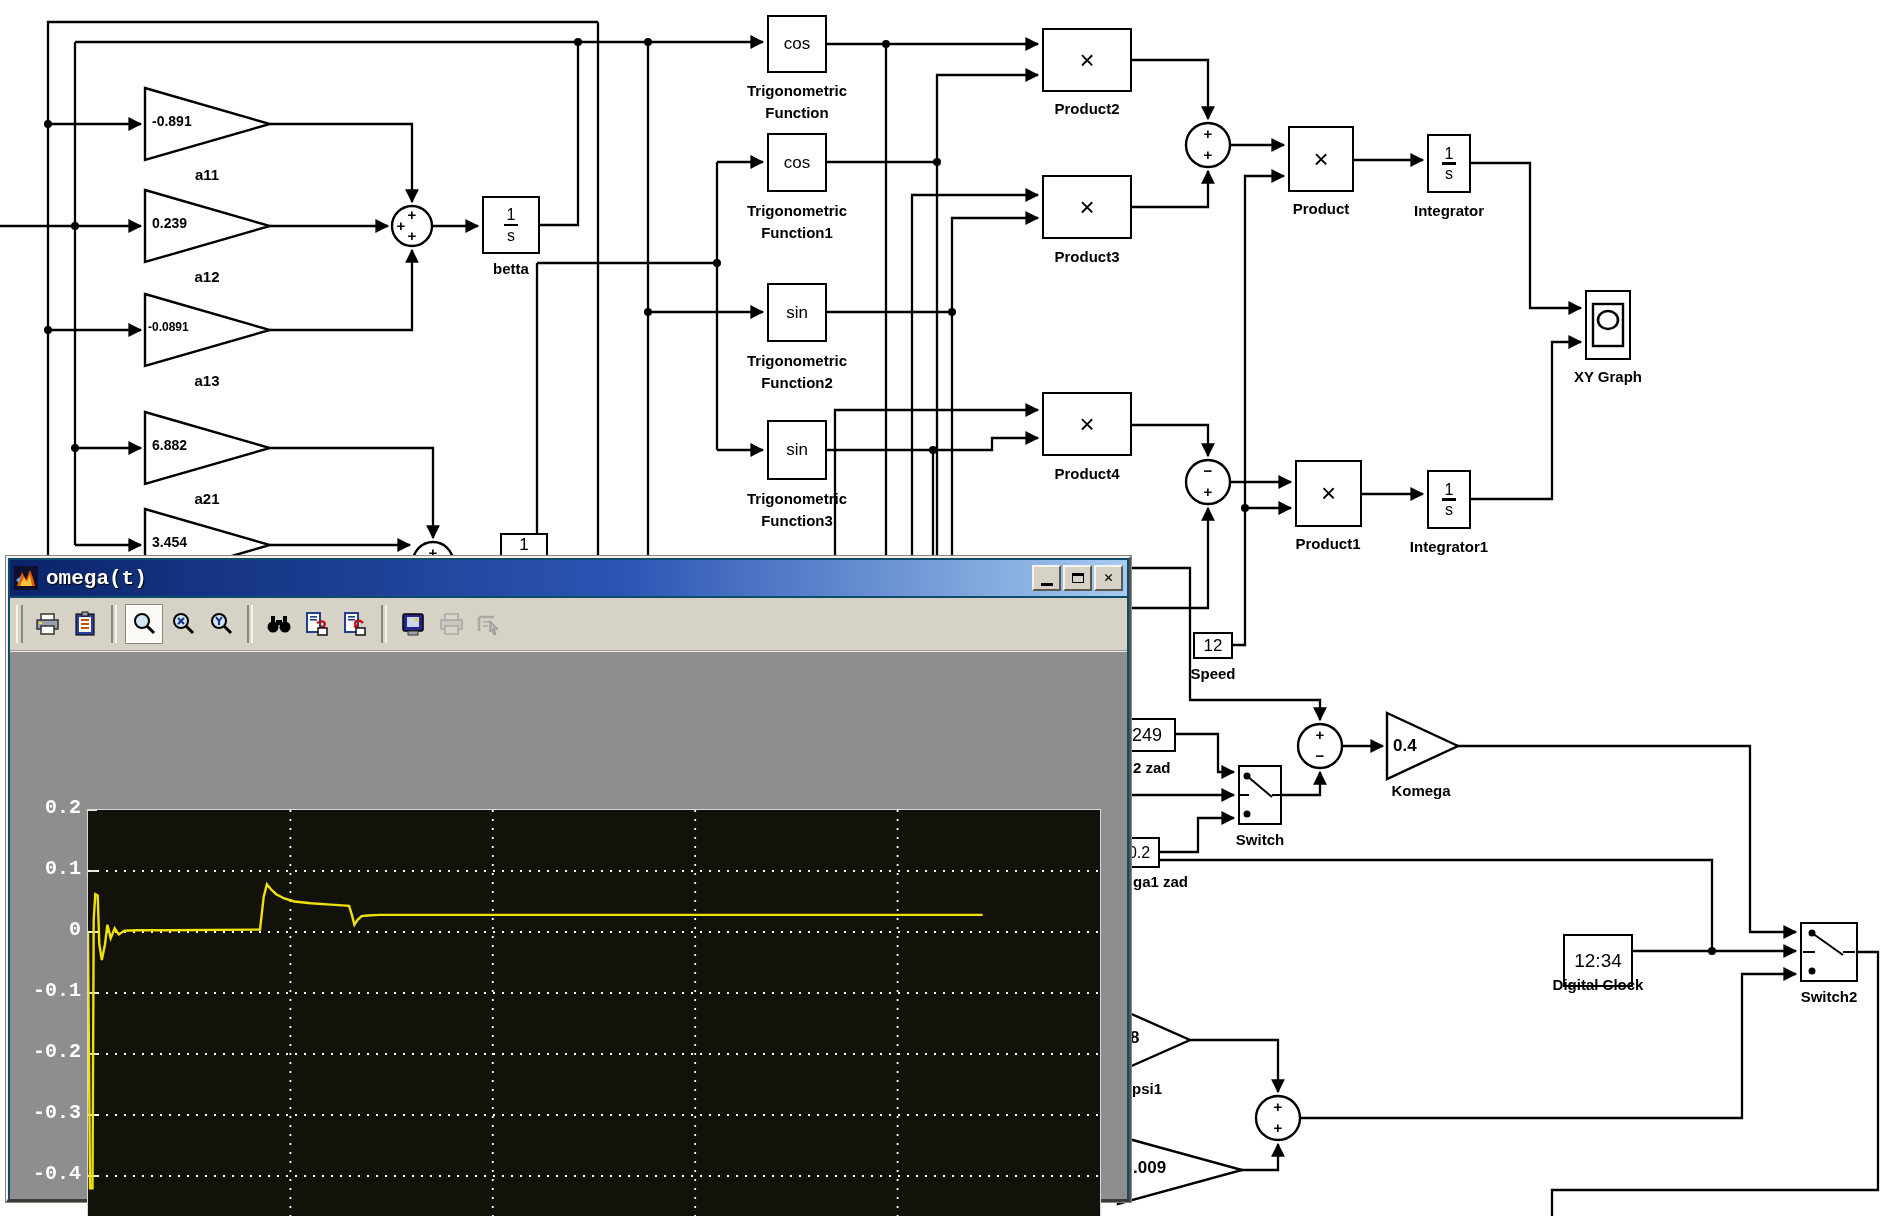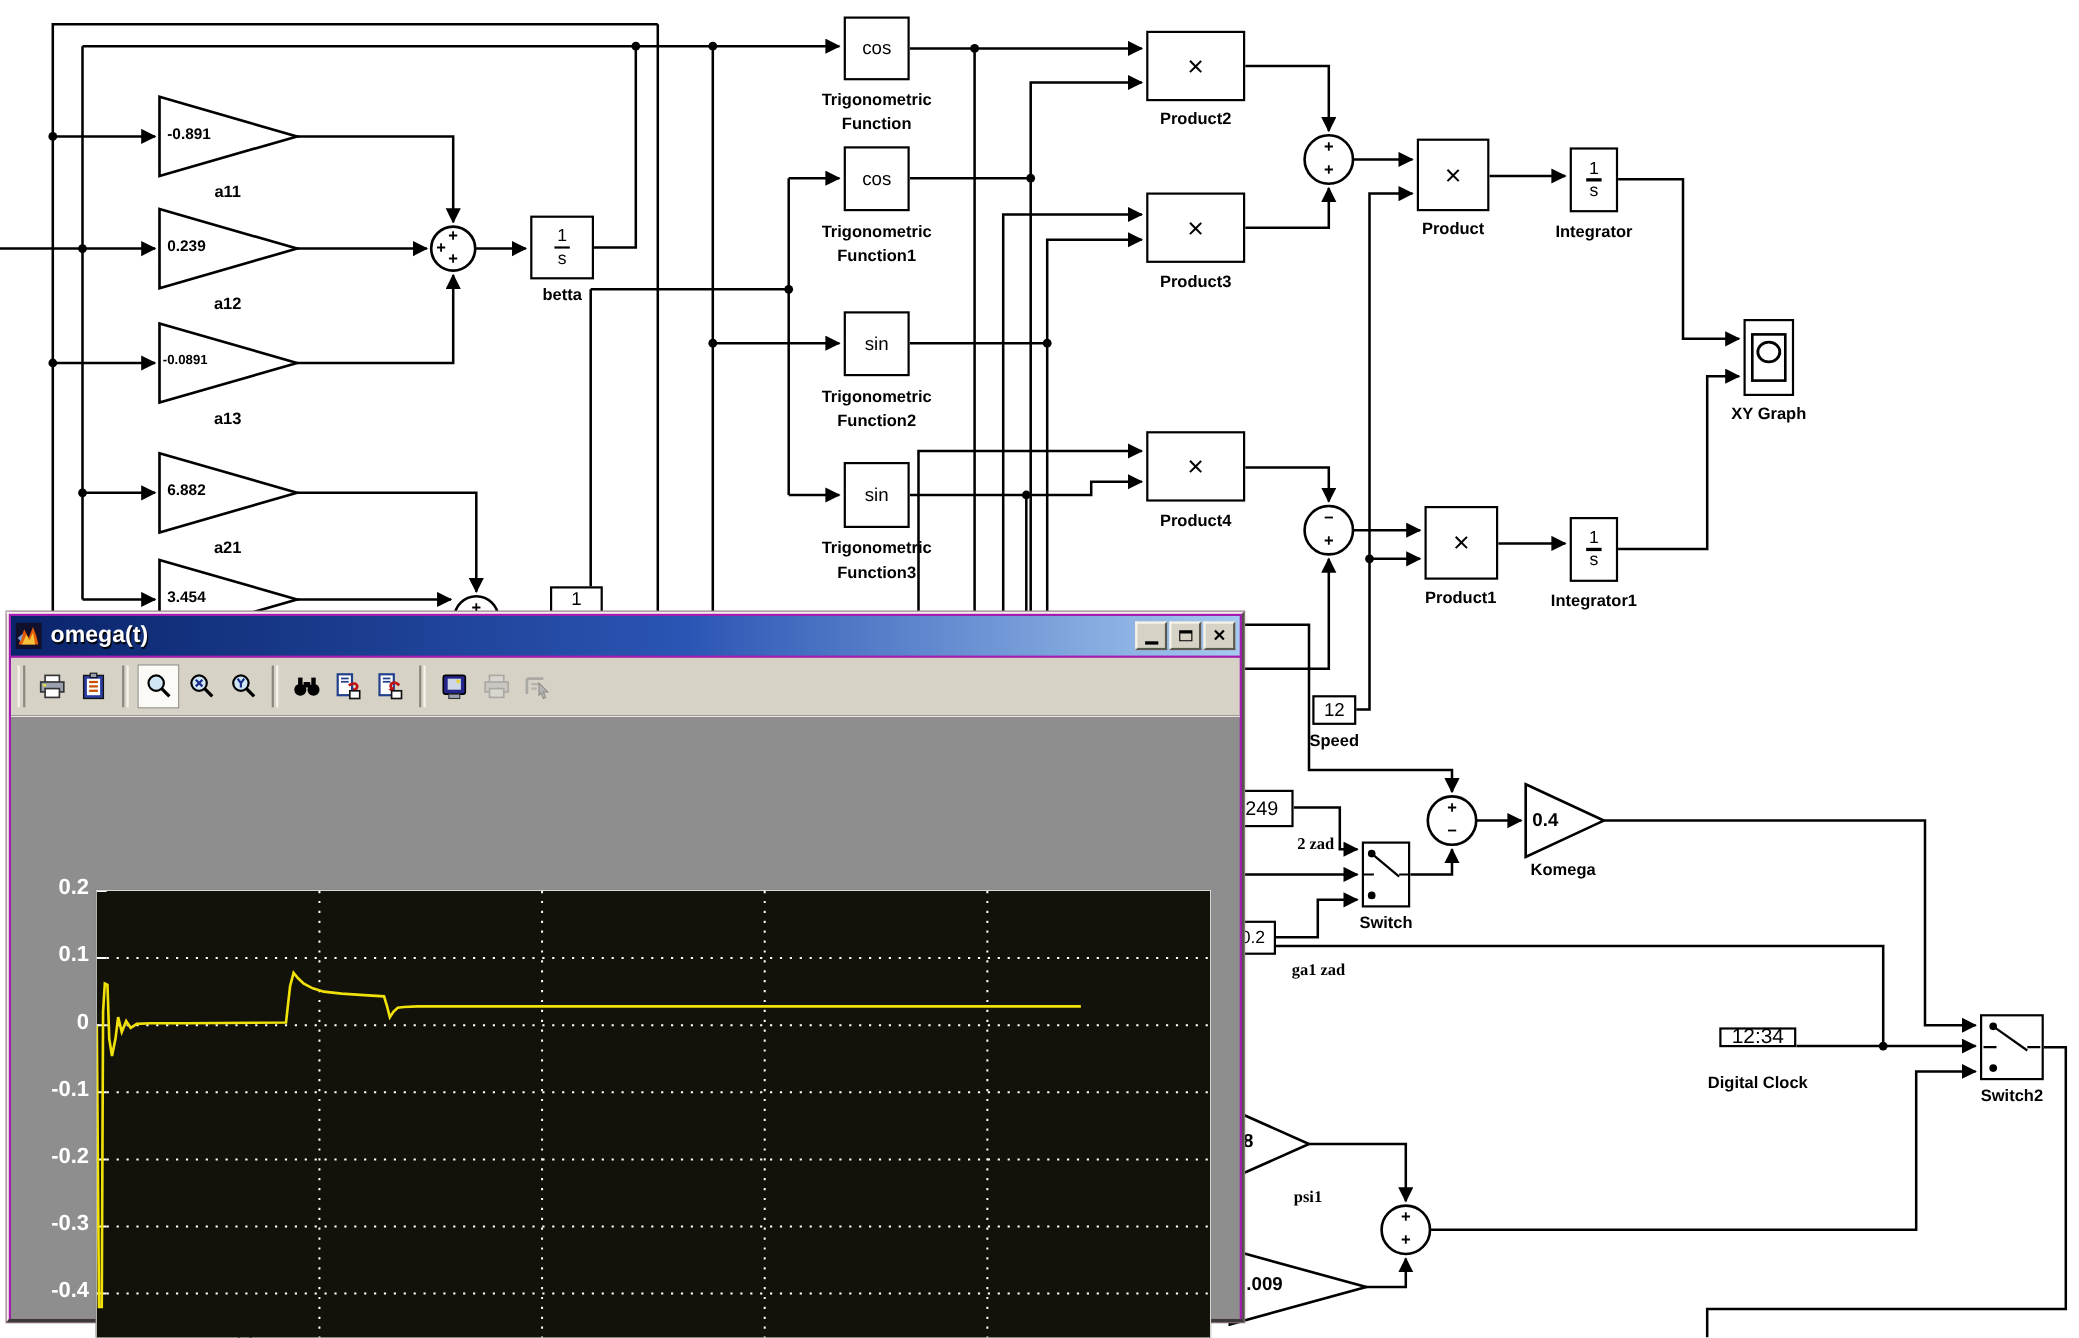--- a/index.html
+++ b/index.html
@@ -4,31 +4,31 @@
 <style>
   html,body{margin:0;padding:0;}
   body{width:1890px;height:1216px;position:relative;overflow:hidden;background:#ffffff;
        font-family:"Liberation Sans",sans-serif;}
   
   #wires{position:absolute;left:0;top:0;z-index:0;}
   .blk{position:absolute;z-index:1;background:#fff;border:2.4px solid #000;box-sizing:border-box;
        display:flex;align-items:center;justify-content:center;font-weight:400;color:#000;}
   .lbl{position:absolute;z-index:1;font-weight:700;color:#000;font-size:15px;text-align:center;
        line-height:22px;white-space:pre-line;}
-  .lbl-left{text-align:right;font-family:Liberation Serif, serif;}
+  .lbl-left{text-align:left;}
   .gval{position:absolute;z-index:1;font-weight:700;color:#000;font-size:14px;}
   .sumsign{position:absolute;z-index:1;font-weight:700;font-size:15px;color:#000;width:14px;text-align:center;line-height:14px;}
   .prod-x{font-size:26px;font-weight:400;}
   .frac{display:flex;flex-direction:column;align-items:center;line-height:15px;font-size:16px;}
   .frac .bar{width:14px;height:2.4px;background:#000;margin:1.5px 0;}
   
   #scope{position:absolute;left:6px;top:556px;width:1125px;height:646px;z-index:10;
-         background:#a21caf;border-top:2px solid #f4f1ea;border-left:2px solid #f4f1ea;
+         background:#0c4a6e;border-top:2px solid #f4f1ea;border-left:2px solid #f4f1ea;
          border-right:2px solid #55534b;border-bottom:3px solid #3c3a34;box-sizing:border-box;
-         box-shadow:0 0 0 1px #8a887e;}
+         box-shadow:0 0 0 1px #8a887e;font-family:Liberation Mono, monospace;}
   #titlebar{position:absolute;left:2px;top:2px;right:2px;height:36px;
             background:linear-gradient(to right,#0a246a 0%,#2b55b4 55%,#a6caf0 100%);
             display:flex;align-items:center;padding:0 4px;box-sizing:border-box;}
   #title-text{color:#fff;font-weight:700;font-size:21px;margin-left:8px;flex:1;
               text-shadow:1px 1px 1px #000;}
   .winbtn{width:29px;height:26px;background:#d6d2c6;border:2px solid;border-color:#f6f3ec #5a584f #5a584f #f6f3ec;
           display:flex;align-items:center;justify-content:center;margin-left:2px;box-sizing:border-box;}
   .glyph-min{width:12px;height:3px;background:#000;margin-top:12px;}
   .glyph-max{width:12px;height:10px;border:1px solid #000;border-top:3px solid #000;box-sizing:border-box;}
   .glyph-close{font-weight:700;font-size:15px;line-height:15px;color:#000;}
@@ -216,21 +216,21 @@
 <div class="lbl" style="left:1261px;top:198px;width:120px;">Product</div>
 <div class="blk prod-x" style="left:1295px;top:460px;width:67px;height:67px;">×</div>
 <div class="lbl" style="left:1268px;top:533px;width:120px;text-align:center;">Product1</div>
 
 <div class="blk" style="left:1193px;top:632px;width:40px;height:27px;font-size:17px;">12</div>
 <div class="lbl" style="left:1153px;top:663px;width:120px;">Speed</div>
 <div class="blk under-window" style="left:1118px;top:718px;width:58px;height:34px;font-size:18px;">249</div>
 <div class="lbl lbl-left under-window" style="left:1133px;top:757px;width:80px;">2 zad</div>
 <div class="blk under-window" style="left:1118px;top:837px;width:42px;height:31px;font-size:16px;">0.2</div>
 <div class="lbl lbl-left under-window" style="left:1133px;top:871px;width:90px;">ga1 zad</div>
-<div class="blk" style="left:1563px;top:934px;width:70px;height:18px;font-size:19px;">12:34</div>
+<div class="blk" style="left:1563px;top:934px;width:70px;height:53px;font-size:19px;">12:34</div>
 <div class="lbl" style="left:1528px;top:974px;width:140px;">Digital Clock</div>
 
 <div class="blk" style="left:1238px;top:765px;width:44px;height:60px;">
   <svg width="40" height="56" viewBox="0 0 40 56">
     <g stroke="#000" stroke-width="2" fill="#000">
       <circle cx="7" cy="9" r="2.5"></circle>
         <circle cx="7" cy="47" r="2.5"></circle>
       <line x1="0" y1="28" x2="9" y2="28"></line>
       <line x1="7" y1="9" x2="32" y2="30"></line>
       <line x1="32" y1="28" x2="40" y2="28"></line>

